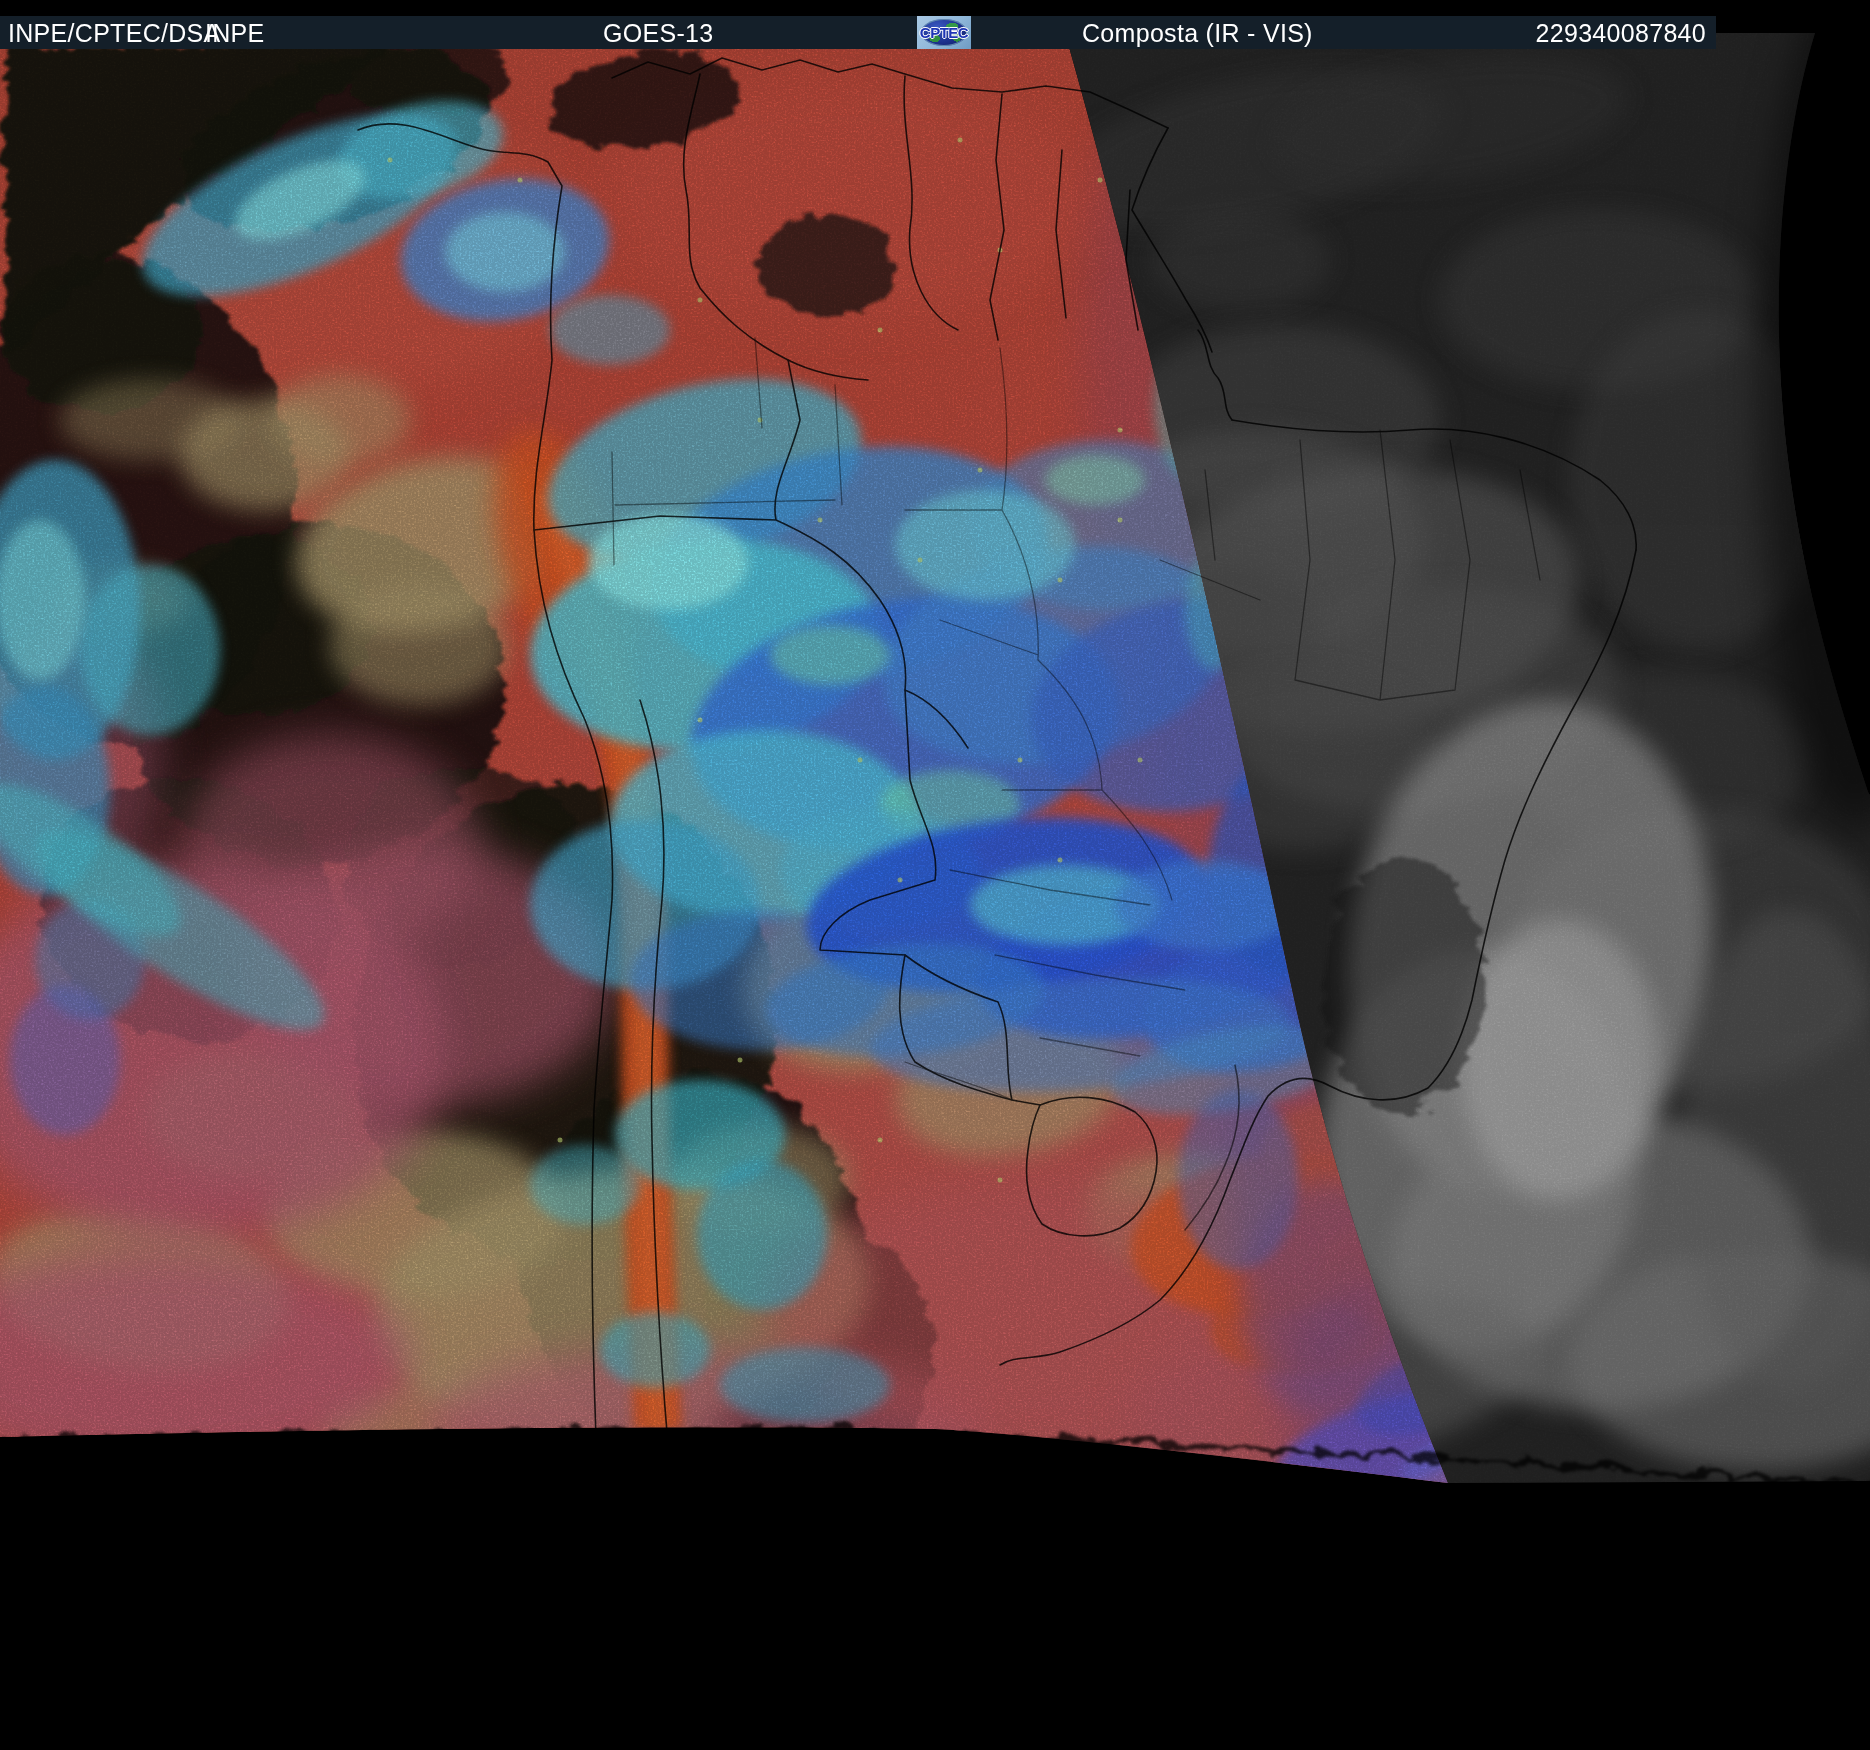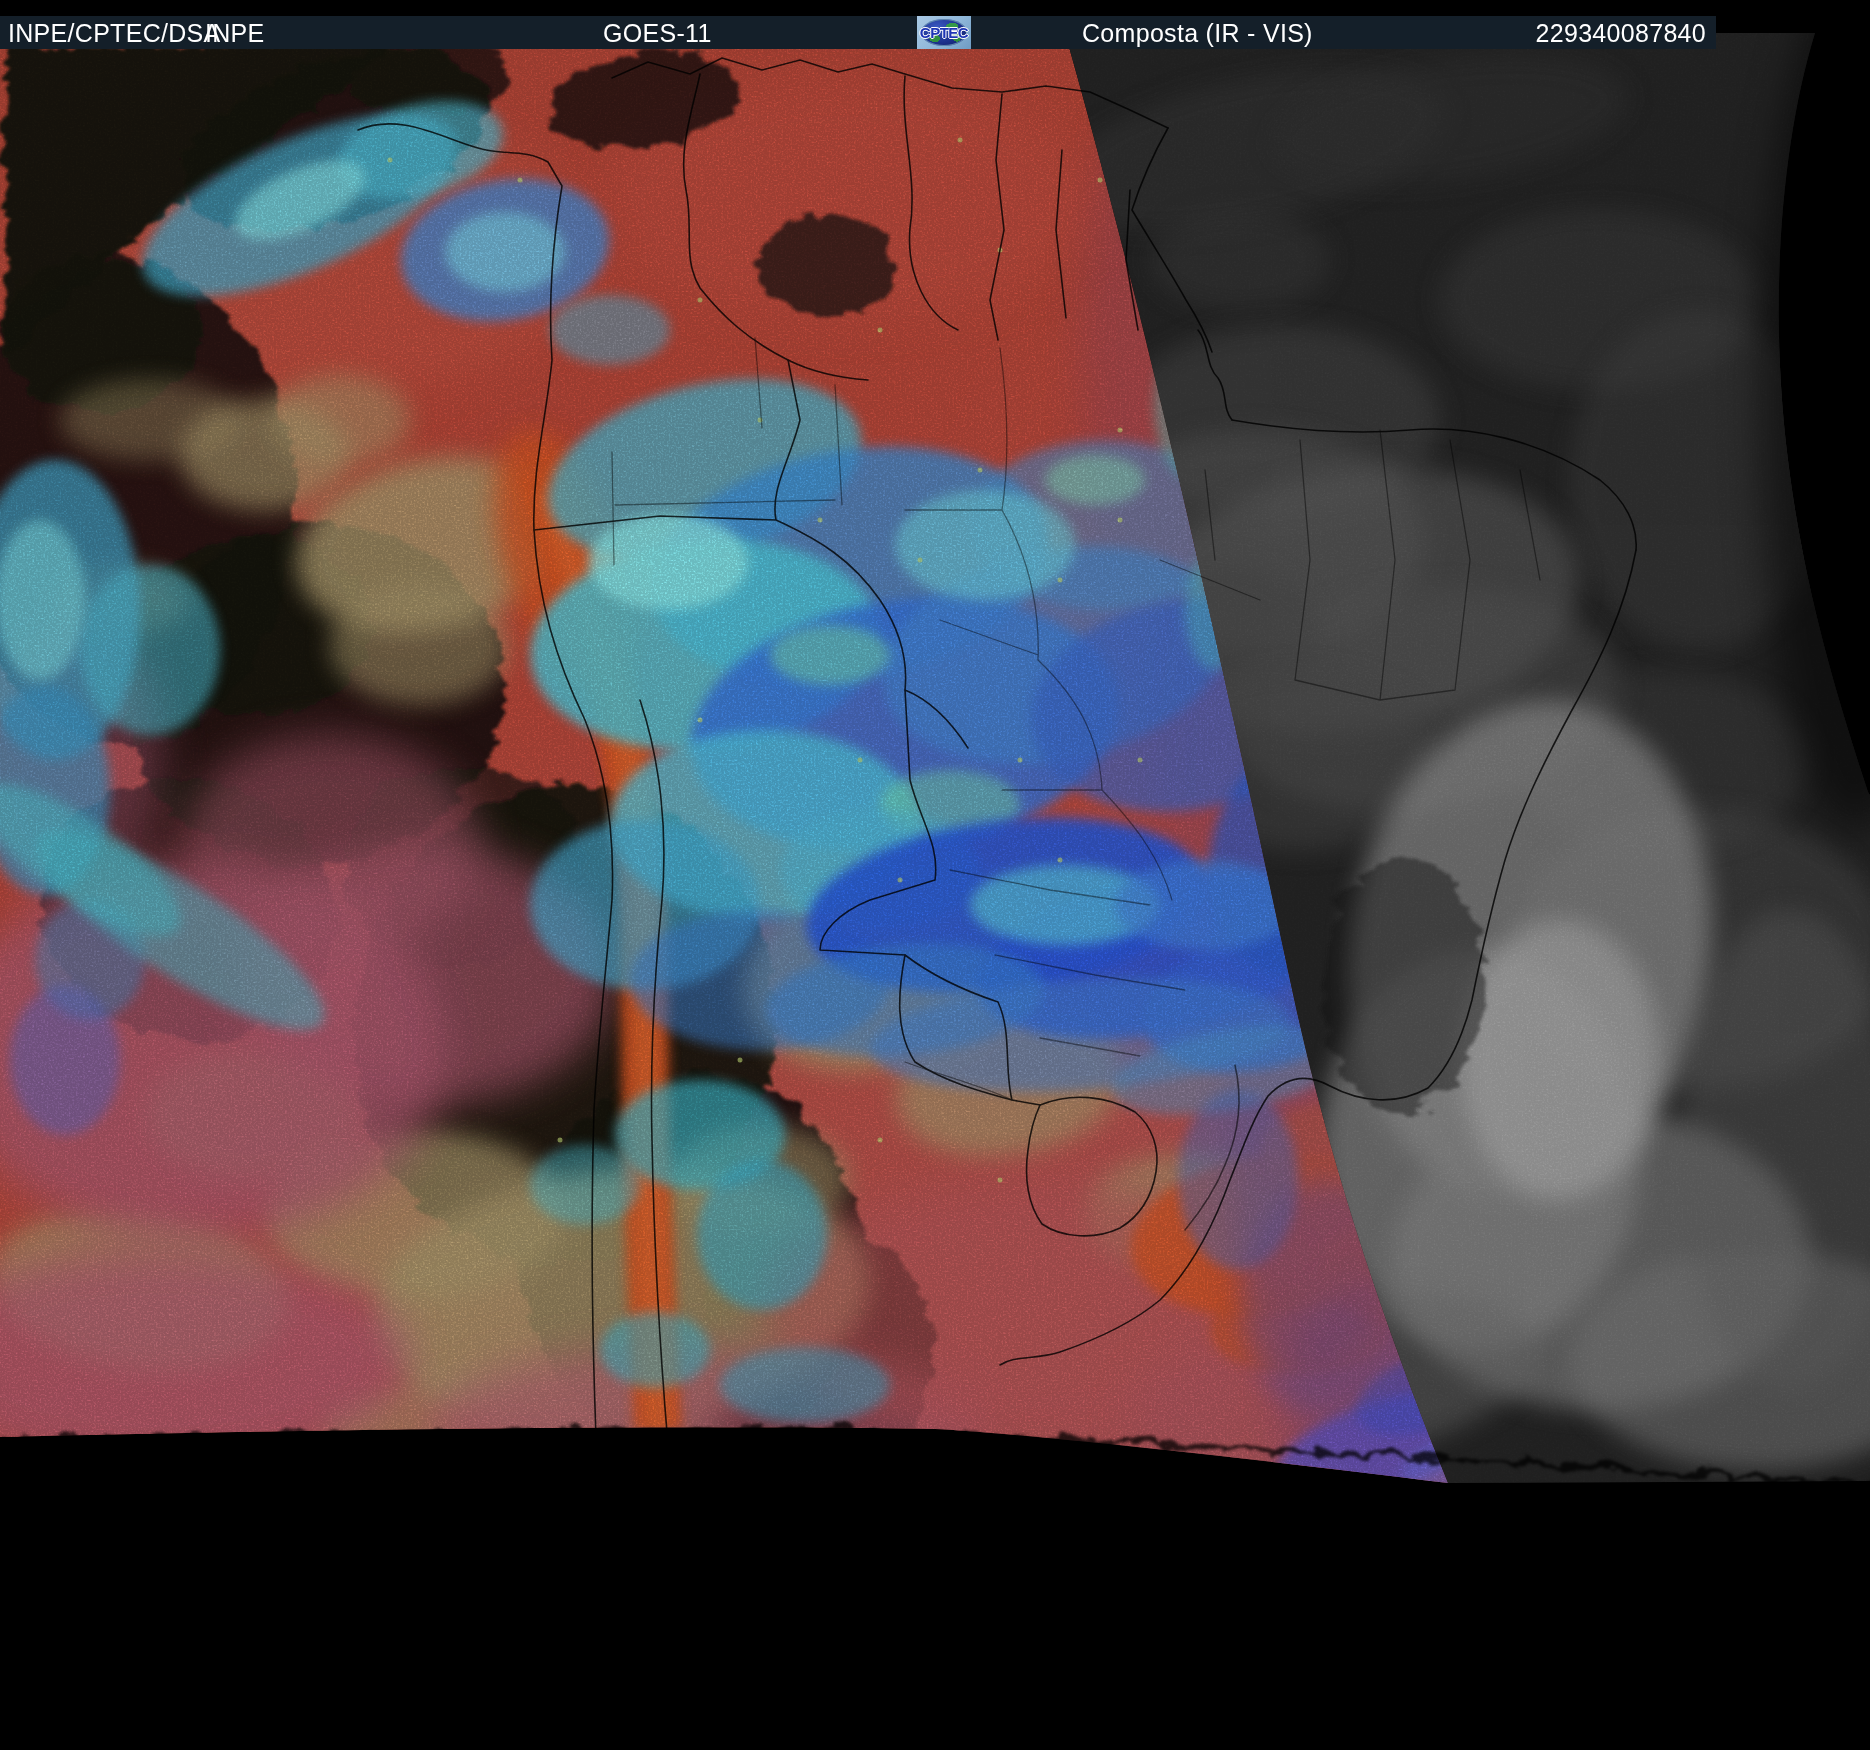--- a/index.html
+++ b/index.html
@@ -32,21 +32,21 @@
   svg{display:block;}
 </style>
 </head>
 <body>
 
 <div class="app">
 
   <div class="titlebar">
     <span class="t t-agency">INPE/CPTEC/DSA</span>
     <span class="t t-noaa">INPE</span>
-    <span class="t t-sat">GOES-11</span>
+    <span class="t t-sat">GOES-13</span>
     <div class="logo">
       <span class="globe"></span>
       <span class="logo-text">CPTEC</span>
     </div>
     <span class="t t-product">Composta (IR - VIS)</span>
     <span class="t t-time">229340087840</span>
   </div>
 
   <div class="imagery">
   <svg width="1870" height="1717" viewBox="0 33 1870 1717" xmlns="http://www.w3.org/2000/svg">

